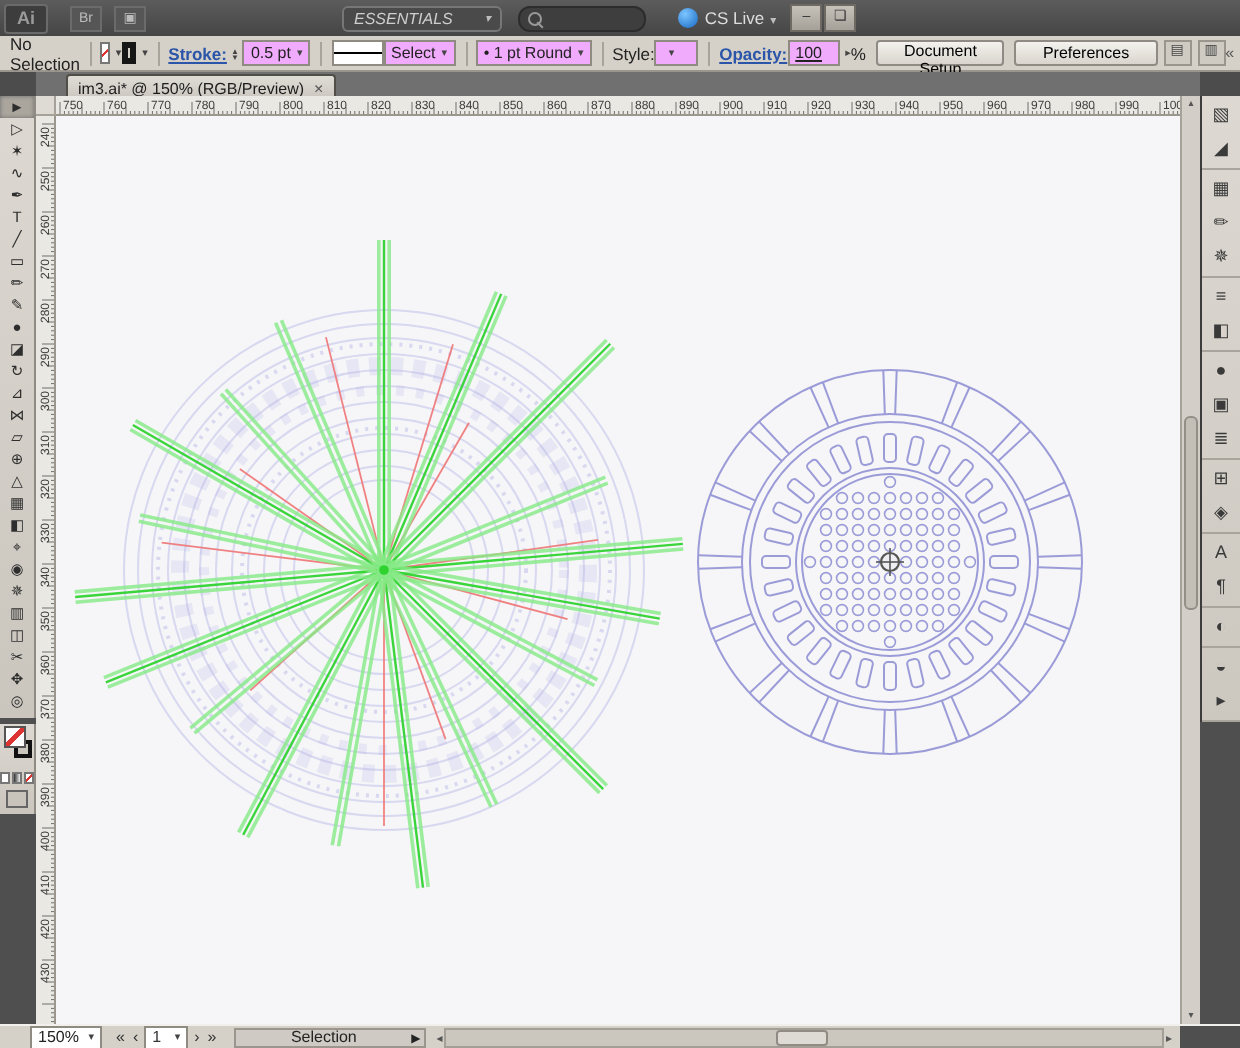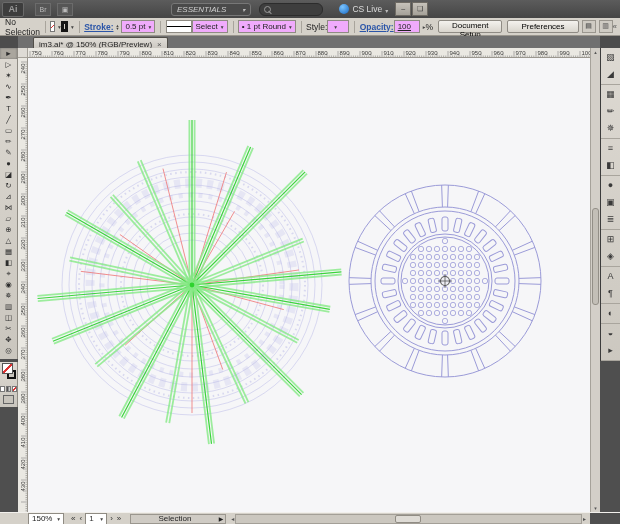--- a/index.html
+++ b/index.html
@@ -99,21 +99,21 @@
           border:1px solid #938f87;border-radius:3px;}
 
   .dock{position:absolute;right:0;top:0;width:20px;bottom:0;background:#4f4f4f;}
   .dockstrip{background:linear-gradient(#ddd9d2,#ccc8c0);border-left:1px solid #3c3c3c;}
   .dock-group{border-bottom:1px solid #a9a59d;padding:1px 0;}
   .dock-icon{height:17px;line-height:17px;text-align:center;font-size:9px;color:#3a3a3a;}
 
   
   .statusbar{position:absolute;bottom:0;left:0;right:0;height:12px;background:#d5d1c9;
              border-top:1px solid #f2f0ec;display:flex;align-items:center;font-size:8px;
-             padding-left:28px;box-sizing:border-box;}
+             padding-left:15px;box-sizing:border-box;}
   .zoom-combo{display:flex;align-items:center;background:#fff;border:1px solid #8f8b83;height:10px;
               padding:0 3px;min-width:28px;justify-content:space-between;}
   .nav{display:flex;align-items:center;gap:2px;margin-left:6px;color:#333;}
   .nav-btn{font-size:8px;padding:0 1px;}
   .ab-combo{display:flex;align-items:center;background:#fff;border:1px solid #8f8b83;height:10px;
             padding:0 3px;min-width:14px;justify-content:space-between;}
   .status-field{margin-left:8px;width:96px;height:10px;background:#cfcbc4;border:1px solid #9a968e;
                 display:flex;align-items:center;box-sizing:border-box;}
   .status-field .st-text{flex:1;text-align:center;}
   .st-arrow{font-size:6px;color:#222;margin-right:2px;}

